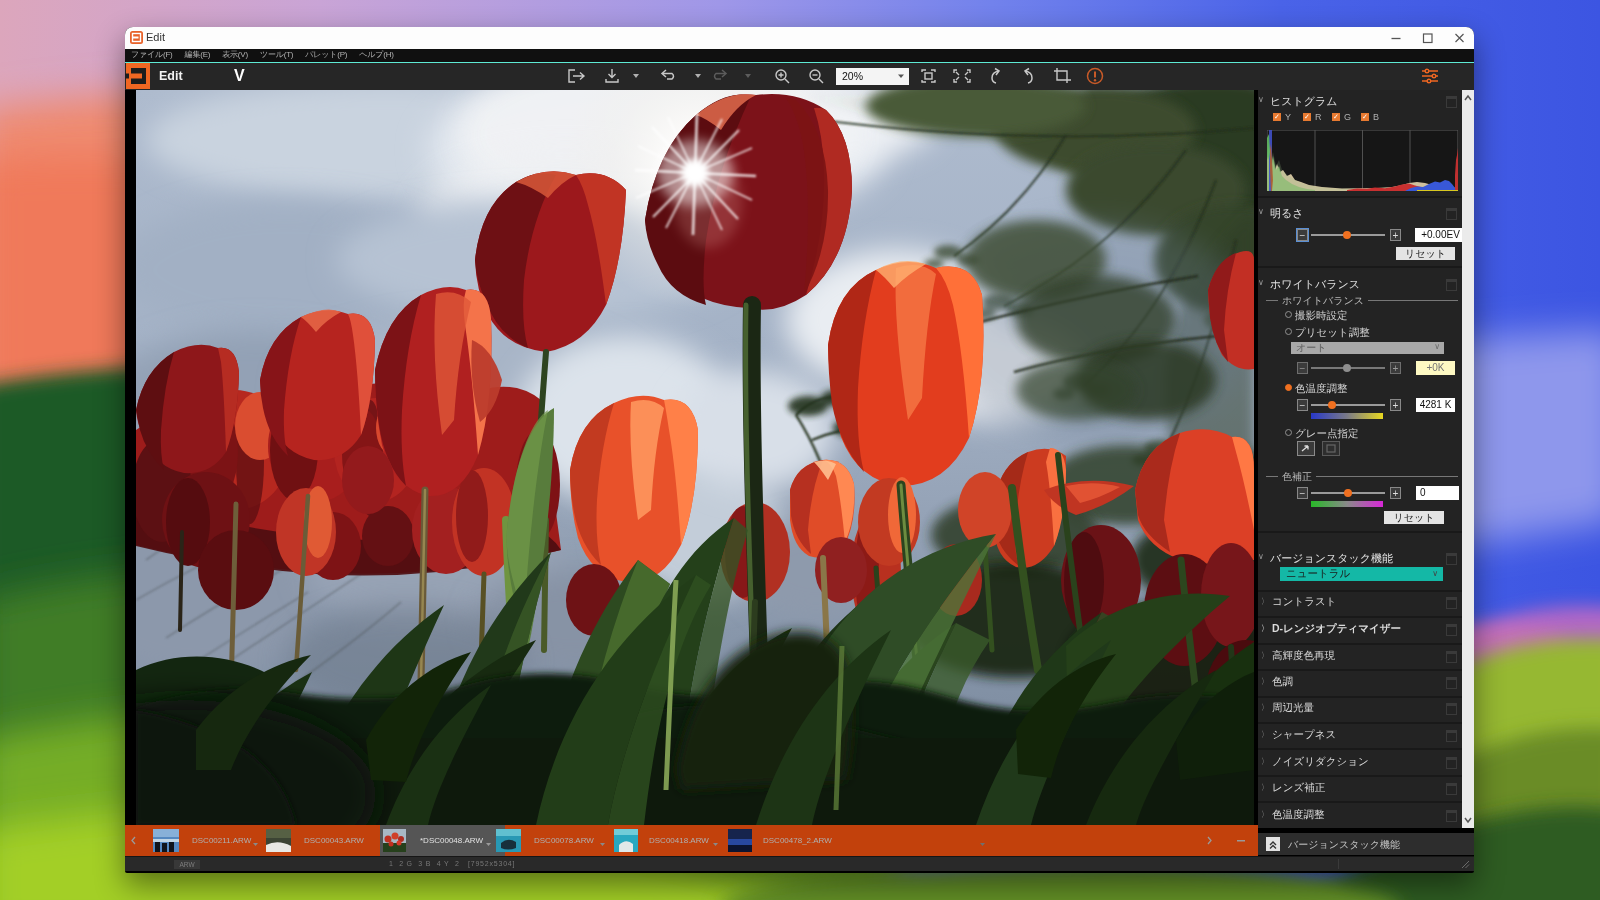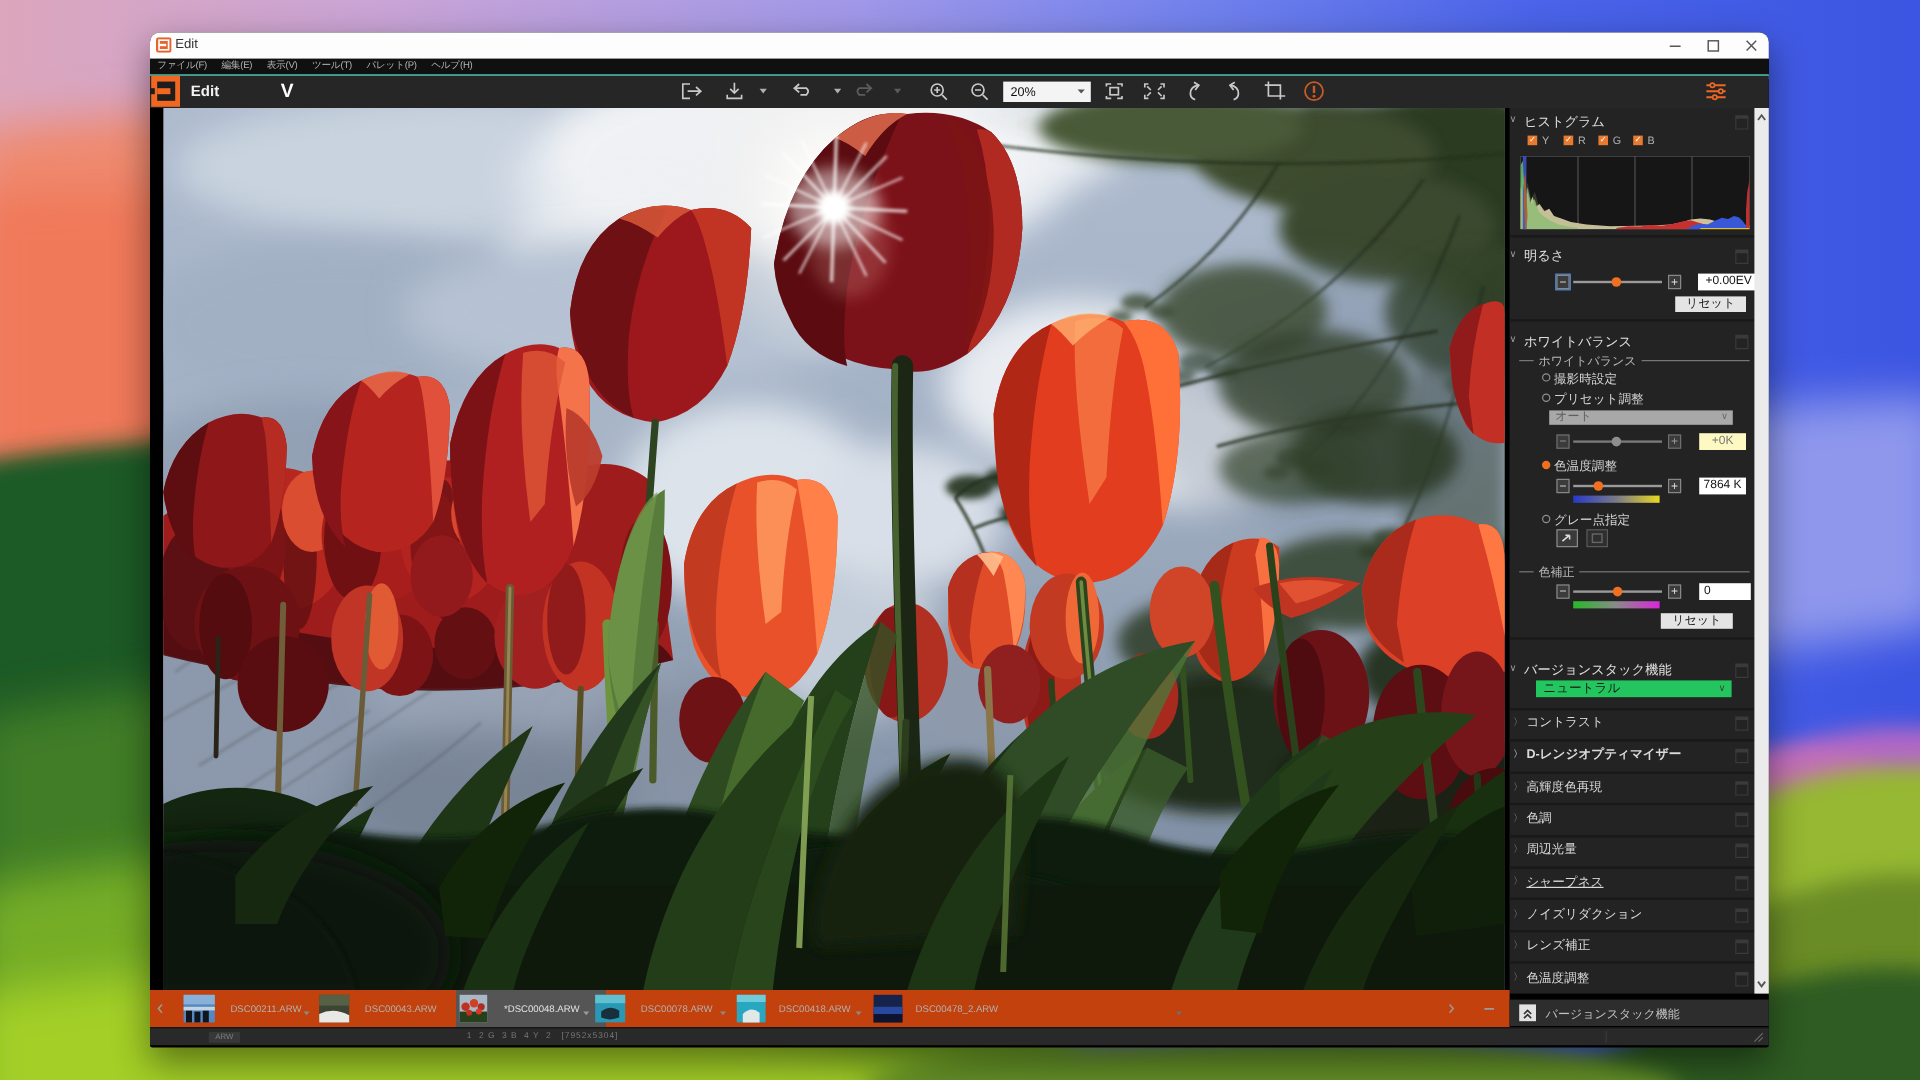--- a/index.html
+++ b/index.html
@@ -569,21 +569,21 @@
       <div class="track" style="left:53px;top:277px;width:74px;background:#787878;"></div>
       <div class="knob" style="left:85px;top:274px;background:#8e8e8e;"></div>
       <div class="plus" style="left:132px;top:272px;border-color:#6e6e6e;color:#999;">+</div>
       <div class="tbox" style="left:147px;top:271px;width:39px;background:#fef9c3;color:#777;">+0K</div>
       <div class="radio" style="left:27px;top:294px;background:#f07020;border-color:#f07020;"></div>
         <div class="rlab" style="left:37px;top:292px;">色温度調整</div>
       <div class="minus" style="left:39px;top:309px;">−</div>
       <div class="track" style="left:53px;top:314px;width:74px;"></div>
       <div class="knob" style="left:70px;top:311px;"></div>
       <div class="plus" style="left:132px;top:309px;">+</div>
-      <div class="tbox" style="left:147px;top:308px;width:39px;">7864 K</div>
+      <div class="tbox" style="left:147px;top:308px;width:39px;">4281 K</div>
       <div style="position:absolute;left:53px;top:323px;width:72px;height:6px;background:linear-gradient(to right,#2838c8,#7a7a88,#e8d820);"></div>
       <div class="radio" style="left:27px;top:339px;"></div>
         <div class="rlab" style="left:37px;top:337px;">グレー点指定</div>
       <div style="position:absolute;left:39px;top:351px;width:18px;height:15px;background:#3a3a3a;border:1px solid #8a8a8a;box-sizing:border-box;"><svg width="16" height="13">
             <path d="M4,9 L10,4 M10,4 L10,7.5 M10,4 L6.5,4" stroke="#ddd" stroke-width="1.3" fill="none"></path>
           </svg></div>
       <div style="position:absolute;left:64px;top:351px;width:18px;height:15px;background:#2e2e2e;border:1px solid #5a5a5a;box-sizing:border-box;"><svg width="16" height="13">
             <rect x="4" y="3" width="8" height="7" fill="none" stroke="#666" stroke-width="1.2"></rect>
           </svg></div>
       <div class="leg" style="top:386px;">
@@ -592,38 +592,38 @@
       <div class="minus" style="left:39px;top:397px;">−</div>
       <div class="track" style="left:53px;top:402px;width:74px;"></div>
       <div class="knob" style="left:86px;top:399px;"></div>
       <div class="plus" style="left:132px;top:397px;">+</div>
       <div class="tbox" style="left:147px;top:396px;width:39px;text-align:left;padding-left:4px;">0</div>
       <div style="position:absolute;left:53px;top:411px;width:72px;height:6px;background:linear-gradient(to right,#28b828,#8a8a8a,#d828d8);"></div>
       <div class="rbtn" style="left:126px;top:421px;width:60px;height:13px;line-height:13px;">リセット</div>
       <div class="sep" style="top:441px;"></div>
       <div class="phead" style="left:12px;top:461px;">バージョンスタック機能</div>
       <div class="gicon" style="left:188px;top:463px;"></div>
-      <div style="position:absolute;left:22px;top:477px;width:163px;height:14px;background:#22c55e;color:#1a1a1a;font-size:10.5px;line-height:14px;padding-left:6px;box-sizing:border-box;">ニュートラル<span style="position:absolute;right:5px;top:0px;color:#444;font-size:8px;">∨</span></div>
+      <div style="position:absolute;left:22px;top:477px;width:163px;height:14px;background:#14b8a6;color:#1a1a1a;font-size:10.5px;line-height:14px;padding-left:6px;box-sizing:border-box;font-family:Liberation Serif, serif;">ニュートラル<span style="position:absolute;right:5px;top:0px;color:#444;font-size:8px;">∨</span></div>
       <div class="sep" style="top:500px;"></div>
       <div class="pcol" style="top:505px;"><i>コントラスト</i></div>
         <div class="gicon" style="left:188px;top:507px;"></div>
       <div class="sep" style="top:526px;"></div>
       <div class="pcol" style="top:532px;font-weight:bold;"><i>D-レンジオプティマイザー</i></div>
         <div class="gicon" style="left:188px;top:534px;"></div>
       <div class="sep" style="top:553px;"></div>
       <div class="pcol" style="top:559px;"><i>高輝度色再現</i></div>
         <div class="gicon" style="left:188px;top:561px;"></div>
       <div class="sep" style="top:579px;"></div>
       <div class="pcol" style="top:585px;"><i>色調</i></div>
         <div class="gicon" style="left:188px;top:587px;"></div>
       <div class="sep" style="top:606px;"></div>
       <div class="pcol" style="top:611px;"><i>周辺光量</i></div>
         <div class="gicon" style="left:188px;top:613px;"></div>
       <div class="sep" style="top:632px;"></div>
-      <div class="pcol" style="top:638px;text-decoration:underline;"><i>シャープネス</i></div>
+      <div class="pcol" style="top:638px;"><i>シャープネス</i></div>
         <div class="gicon" style="left:188px;top:640px;"></div>
       <div class="sep" style="top:658px;"></div>
       <div class="pcol" style="top:665px;"><i>ノイズリダクション</i></div>
         <div class="gicon" style="left:188px;top:667px;"></div>
       <div class="sep" style="top:685px;"></div>
       <div class="pcol" style="top:691px;"><i>レンズ補正</i></div>
         <div class="gicon" style="left:188px;top:693px;"></div>
       <div class="sep" style="top:711px;"></div>
       <div class="pcol" style="top:718px;"><i>色温度調整</i></div>
         <div class="gicon" style="left:188px;top:720px;"></div>

